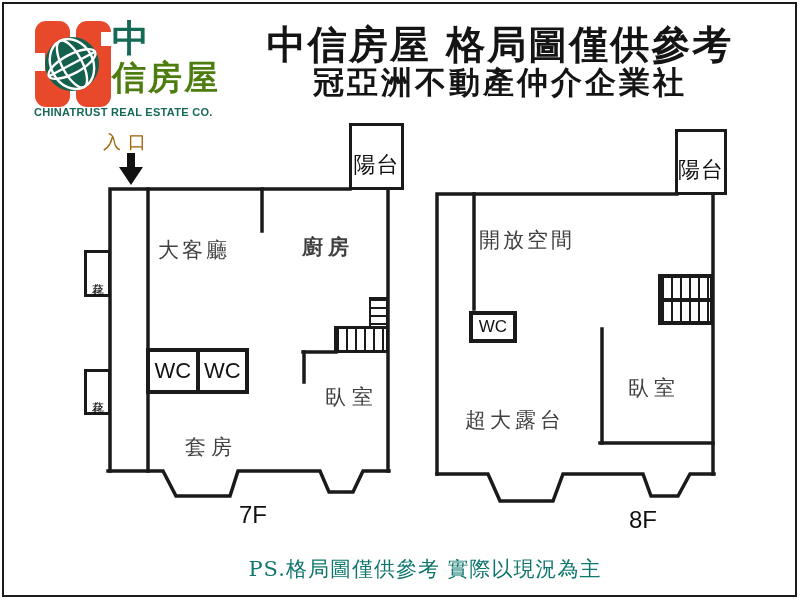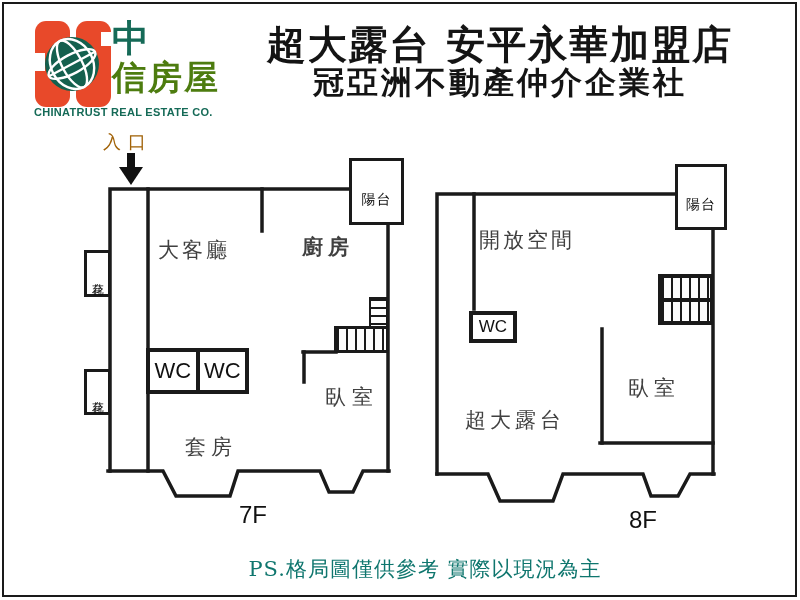--- a/index.html
+++ b/index.html
@@ -47,21 +47,21 @@
   }
   .floor-label {
     position: absolute; font-size: 24px; color: #111;
     font-family: "Liberation Sans", sans-serif; line-height: 1;
   }
   .box {
     position: absolute; border: 3px solid #1a1a1a; background: #fff;
     display: flex; align-items: center; justify-content: center;
     color: #111;
   }
-  .balcony { font-size: 14px; letter-spacing: 1px; padding-top: 16px; margin-top: 35px; }
+  .balcony { font-size: 22px; letter-spacing: 1px; padding-top: 16px; }
   .flowerbed {
     font-size: 12px; line-height: 1.2;
     writing-mode: vertical-rl; text-orientation: upright;
   }
   .wc-pair { display: flex; align-items: stretch; justify-content: stretch; border-width: 4px; padding: 0; }
   .wc-cell {
     flex: 1; display: flex; align-items: center; justify-content: center;
     font-family: "Liberation Sans", sans-serif; font-size: 22px; color: #111; line-height: 1;
   }
   .wc-cell + .wc-cell { border-left: 4px solid #1a1a1a; }
@@ -110,21 +110,21 @@
         <ellipse cx="38" cy="44" rx="21" ry="26"></ellipse>
         <line x1="12" y1="44" x2="64" y2="44"></line>
       </g>
     </svg>
   </div>
   <div class="brand-cn-top">中</div>
   <div class="brand-cn-bottom">信房屋</div>
   <div class="brand-en">CHINATRUST REAL ESTATE CO.</div>
 
   <div class="title-block">
-    <div class="title-line1">超大露台 安平永華加盟店</div>
+    <div class="title-line1">中信房屋 格局圖僅供參考</div>
     <div class="title-line2">冠亞洲不動產仲介企業社</div>
   </div>
 
   <svg class="walls" viewBox="0 0 800 600">
     <g fill="none" stroke="#1a1a1a" stroke-width="3.5" stroke-linecap="square">
 
       <path d="M110,471 V189 H350"></path>
       <path d="M388,191 V471"></path>
       <path d="M108,471 H163 L176,496 H230 L238,471 H320 L329,492 H353 L363,471 H389"></path>
 

